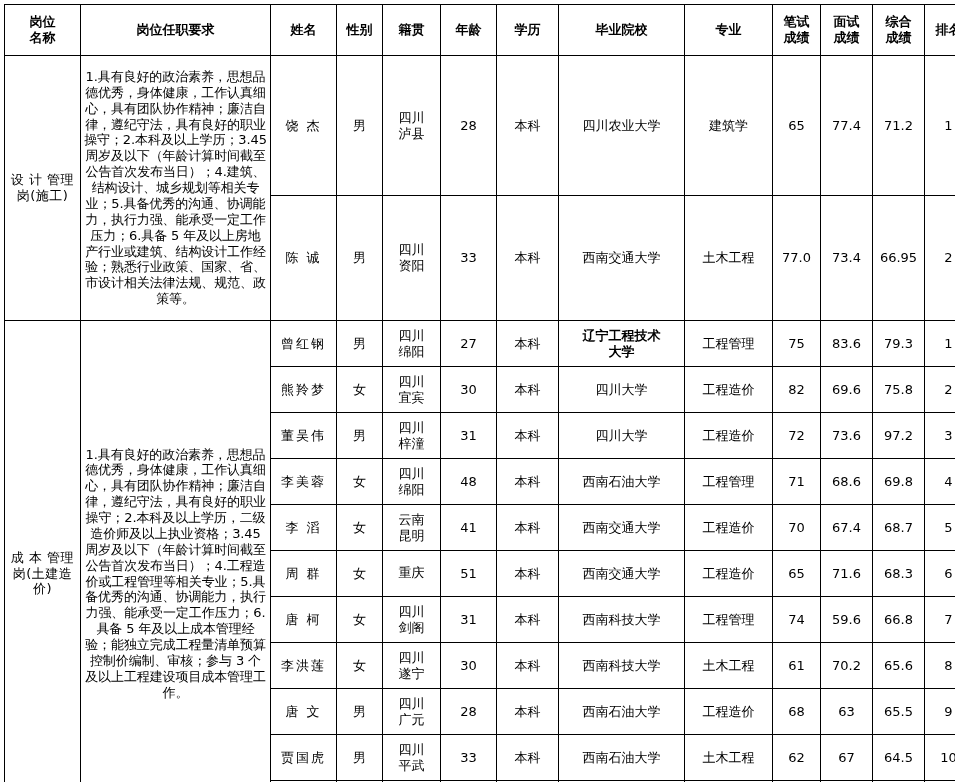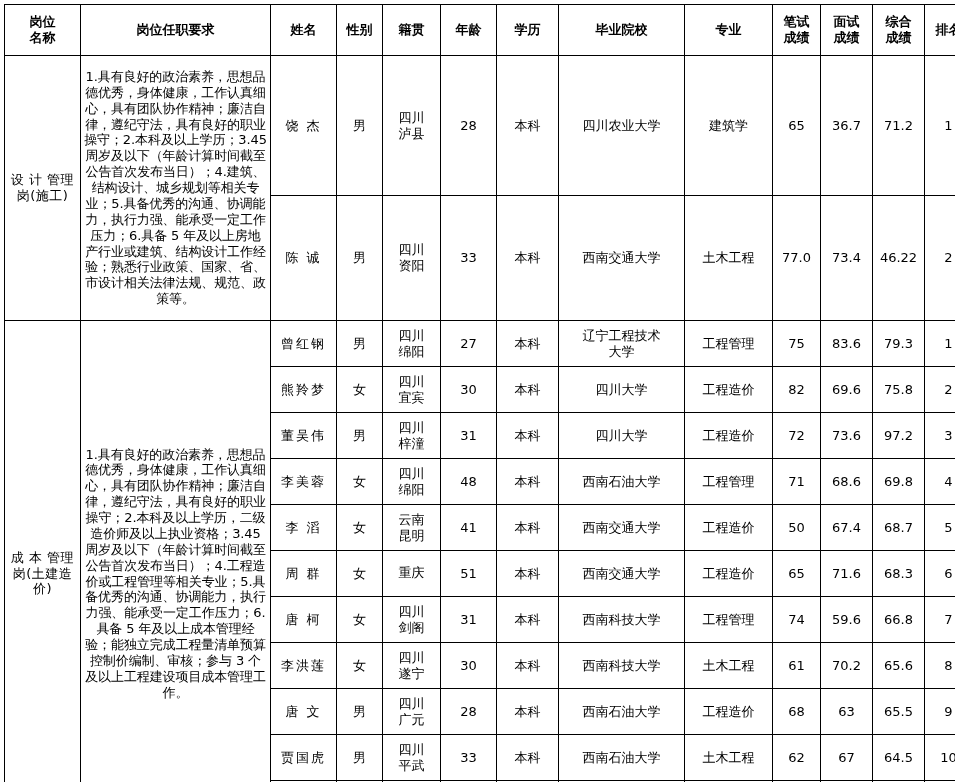--- a/index.html
+++ b/index.html
@@ -132,48 +132,48 @@
           <td class="requirement" rowspan="2">1.具有良好的政治素养，思想品德优秀，身体健康，工作认真细心，具有团队协作精神；廉洁自律，遵纪守法，具有良好的职业操守；2.本科及以上学历；3.45 周岁及以下（年龄计算时间截至公告首次发布当日）；4.建筑、结构设计、城乡规划等相关专业；5.具备优秀的沟通、协调能力，执行力强、能承受一定工作压力；6.具备 5 年及以上房地产行业或建筑、结构设计工作经验；熟悉行业政策、国家、省、市设计相关法律法规、规范、政策等。</td>
           <td class="name tall">饶  杰</td>
           <td>男</td>
           <td class="origin-cell" style="white-space: pre-line;">四川
 泸县</td>
           <td>28</td>
           <td>本科</td>
           <td class="school-cell" style="white-space: pre-line;">四川农业大学</td>
           <td class="major-cell" style="white-space: pre-line;">建筑学</td>
           <td>65</td>
-          <td>36.7</td>
+          <td>77.4</td>
           <td>71.2</td>
           <td>1</td>
         </tr>
         <tr>
           <td class="name tall2">陈  诚</td>
           <td>男</td>
           <td class="origin-cell" style="white-space: pre-line;">四川
 资阳</td>
           <td>33</td>
           <td>本科</td>
           <td class="school-cell" style="white-space: pre-line;">西南交通大学</td>
           <td class="major-cell" style="white-space: pre-line;">土木工程</td>
           <td>77.0</td>
           <td>73.4</td>
-          <td>46.22</td>
+          <td>66.95</td>
           <td>2</td>
         </tr>
         <tr>
           <td class="post-name" rowspan="11">成 本 管理岗(土建造价)</td>
           <td class="requirement" rowspan="11">1.具有良好的政治素养，思想品德优秀，身体健康，工作认真细心，具有团队协作精神；廉洁自律，遵纪守法，具有良好的职业操守；2.本科及以上学历，二级造价师及以上执业资格；3.45 周岁及以下（年龄计算时间截至公告首次发布当日）；4.工程造价或工程管理等相关专业；5.具备优秀的沟通、协调能力，执行力强、能承受一定工作压力；6.具备 5 年及以上成本管理经验；能独立完成工程量清单预算控制价编制、审核；参与 3 个及以上工程建设项目成本管理工作。</td>
           <td class="name row-std">曾红钢</td>
           <td>男</td>
           <td class="origin-cell" style="white-space: pre-line;">四川
 绵阳</td>
           <td>27</td>
           <td>本科</td>
-          <td class="school-cell" style="white-space: pre-line;">辽宁工程技术
+          <td class="school-cell" style="white-space: pre-line; font-weight: bold;">辽宁工程技术
 大学</td>
           <td class="major-cell" style="white-space: pre-line;">工程管理</td>
           <td>75</td>
           <td>83.6</td>
           <td>79.3</td>
           <td>1</td>
         </tr>
         <tr>
           <td class="name row-std">熊羚梦</td>
           <td>女</td>
@@ -218,21 +218,21 @@
         </tr>
         <tr>
           <td class="name row-std">李  滔</td>
           <td>女</td>
           <td class="origin-cell" style="white-space: pre-line;">云南
 昆明</td>
           <td>41</td>
           <td>本科</td>
           <td class="school-cell" style="white-space: pre-line;">西南交通大学</td>
           <td class="major-cell" style="white-space: pre-line;">工程造价</td>
-          <td>50</td>
+          <td>70</td>
           <td>67.4</td>
           <td>68.7</td>
           <td>5</td>
         </tr>
         <tr>
           <td class="name row-std">周  群</td>
           <td>女</td>
           <td class="origin-cell" style="white-space: pre-line; font-family: Liberation Mono, monospace;">重庆</td>
           <td>51</td>
           <td>本科</td>

